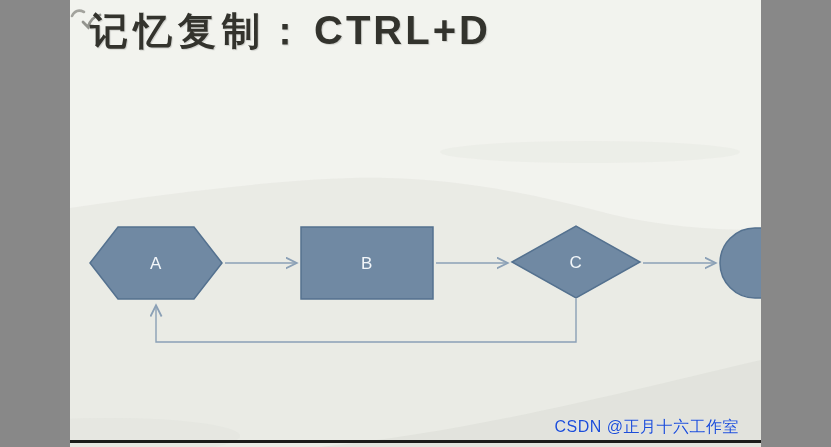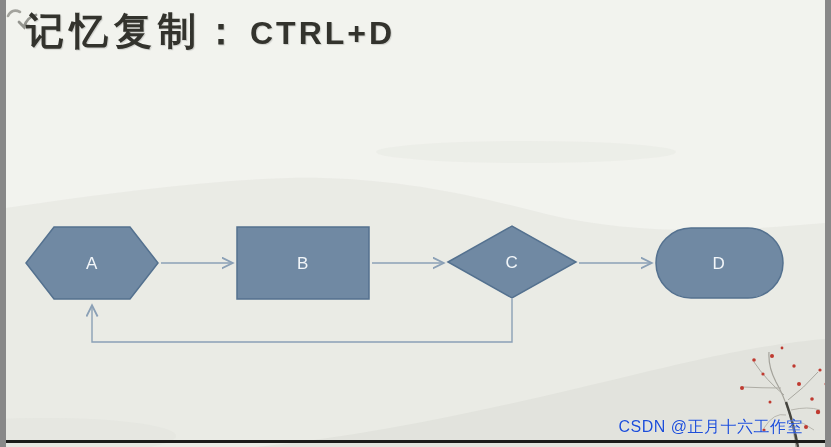--- a/index.html
+++ b/index.html
@@ -1,39 +1,39 @@
 <!DOCTYPE html>
 <html><head>
 <meta charset="utf-8">
 <style>
   html,body{margin:0;padding:0;background:#888;}
   .stage{
     position:relative;
-    width:819px;height:447px;
+    width:691px;height:447px;
     margin:0 auto;
     background:#f2f3ee;
     overflow:hidden;
     font-family:"Liberation Sans", sans-serif;
   }
   
   .bg-svg{position:absolute;left:0;top:0;width:831px;height:447px;}
   
   .title{
     position:absolute;left:20px;top:6px;
     display:flex;align-items:baseline;
     color:#33332d;
     white-space:nowrap;
   }
   .title .zh{
     font-size:38px;font-weight:bold;
     letter-spacing:6px;
     text-shadow:1px 1px 1px rgba(0,0,0,.15);
   }
   .title .shortcut{
-    font-size:32px;font-weight:bold;
+    font-size:40px;font-weight:bold;
     letter-spacing:3px;margin-left:4px;
     text-shadow:1px 1px 1px rgba(0,0,0,.15);
   }
   
   .birds{position:absolute;left:0;top:4px;width:42px;height:30px;}
   
   .flow-svg{position:absolute;left:0;top:0;width:831px;height:447px;}
   .node{stroke:#54718f;stroke-width:1.5;}
   .edge{stroke:#8ba0b6;stroke-width:1.4;fill:none;}
   .node-label{

